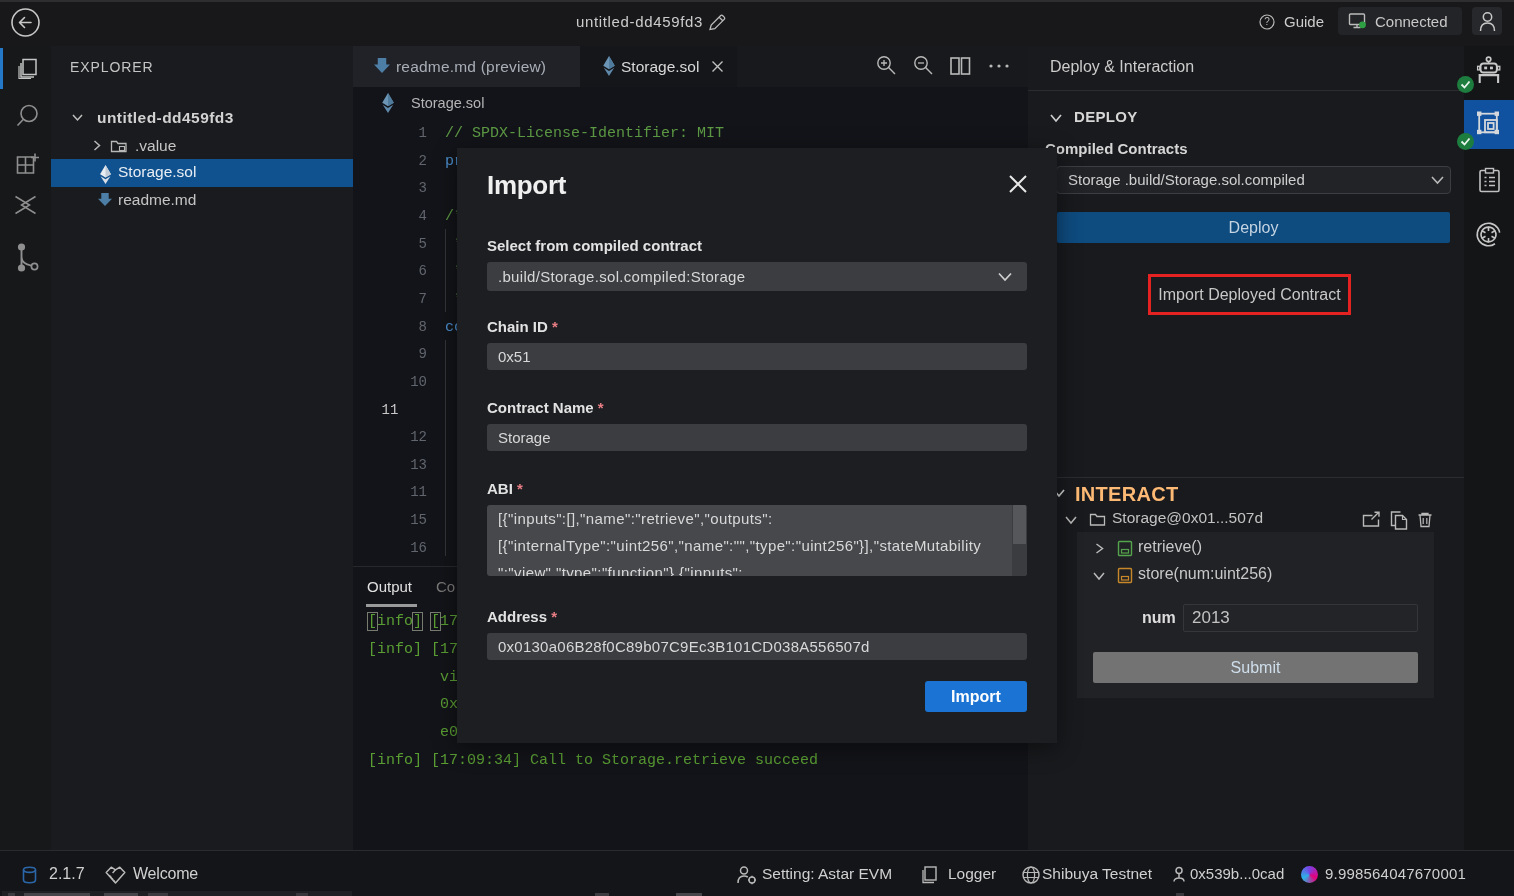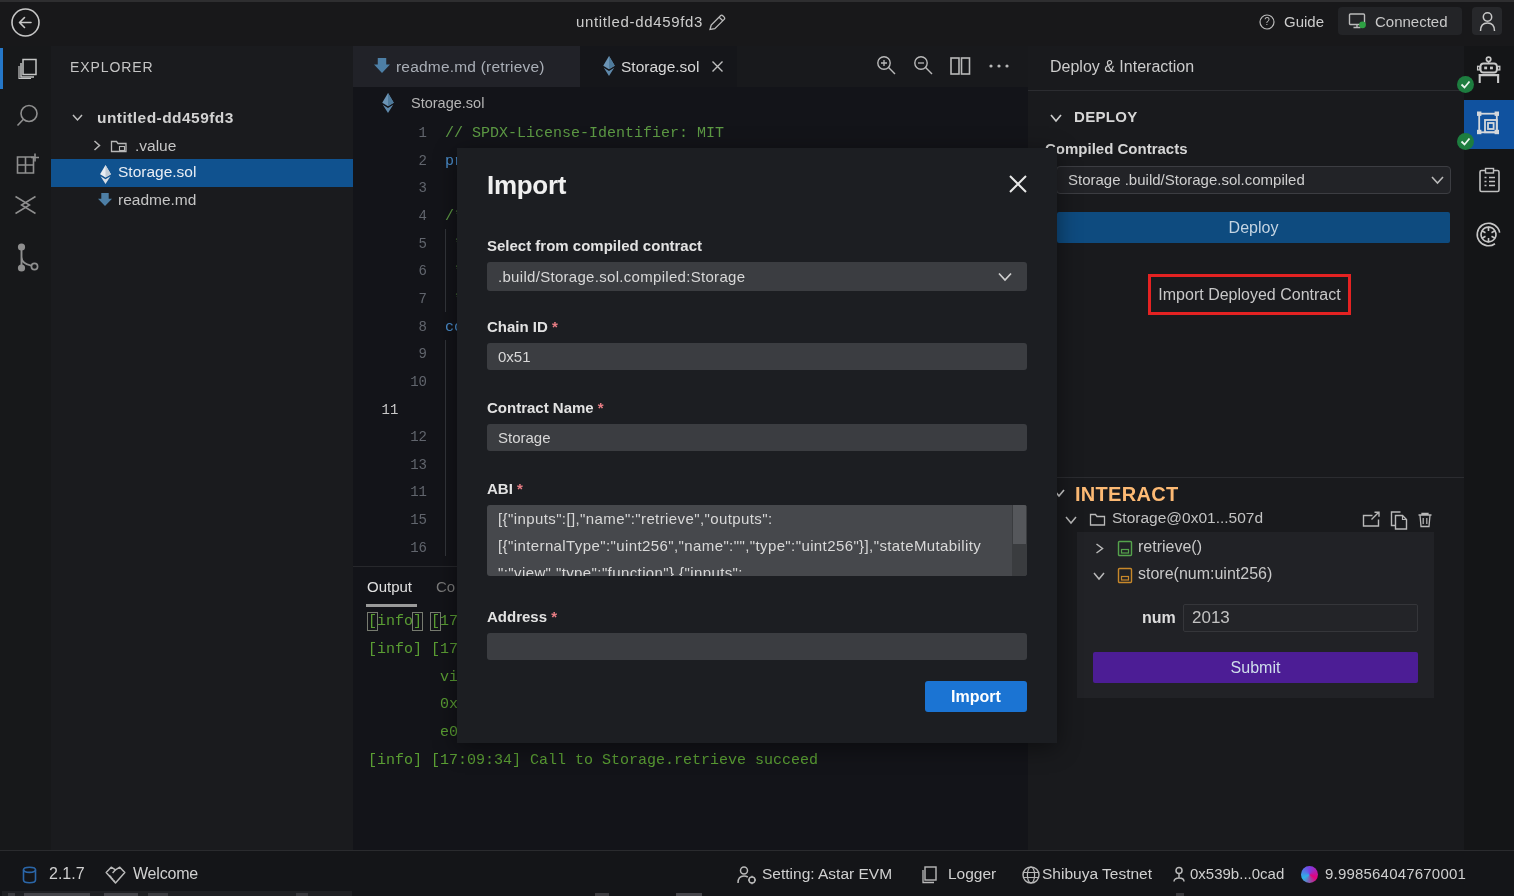--- a/index.html
+++ b/index.html
@@ -124,21 +124,21 @@
 <div class="abs" style="left:353px;top:46px;width:675px;height:804px;background:#131419;"></div>
 
 <div class="abs" style="left:353px;top:46px;width:675px;height:41px;background:#18191c;"></div>
 <div class="abs" style="left:353px;top:46px;width:227px;height:41px;background:#212228;"></div>
 <div class="abs" style="left:580px;top:46px;width:157px;height:41px;background:#15161a;"></div>
 <div class="abs" style="left:374px;top:56px;">
   <svg width="16" height="19" viewBox="0 0 17 20">
       <path d="M4 2 h9 v7 h4 L8.5 18 L0 9 h4 z" fill="#4d7fa6"></path>
     </svg>
 </div>
-<div class="abs" style="left:396px;top:58px;color:#a9aeb6;font-size:15.5px;letter-spacing:0.2px;">readme.md (retrieve)</div>
+<div class="abs" style="left:396px;top:58px;color:#a9aeb6;font-size:15.5px;letter-spacing:0.2px;">readme.md (preview)</div>
 <div class="abs" style="left:602px;top:55px;">
   <svg width="14" height="22" viewBox="0 0 15 24">
     <path d="M7.5 1 L13.8 11.7 L7.5 15.5 L1.2 11.7 Z" fill="#6b94b5"></path>
     <path d="M7.5 1 L13.8 11.7 L7.5 15.5 Z" fill="#4f7b9c"></path>
     <path d="M7.5 17.4 L13.2 13.9 L7.5 23 L1.8 13.9 Z" fill="#5f89ab"></path>
   </svg>
 </div>
 <div class="abs" style="left:621px;top:58px;color:#d8d8d8;font-size:15.5px;">Storage.sol</div>
 <div class="abs" style="left:710px;top:59px;">
   <svg width="15" height="15" viewBox="0 0 15 15">
@@ -272,21 +272,21 @@
 <div class="abs" style="left:1117px;top:567px;">
   <svg width="16" height="17" viewBox="0 0 16 17">
     <rect x="1.5" y="1.5" width="13" height="14" rx="1" fill="none" stroke="#c8882a" stroke-width="1.4"></rect>
     <rect x="4.5" y="9.5" width="7" height="3.5" fill="none" stroke="#c8882a" stroke-width="1.2"></rect>
   </svg>
 </div>
 <div class="abs" style="left:1138px;top:565px;color:#c8c8c8;font-size:16px;">store(num:uint256)</div>
 <div class="abs" style="left:1142px;top:609px;color:#dddddd;font-size:16px;font-weight:bold;">num</div>
 <div class="abs" style="left:1183px;top:604px;width:235px;height:28px;background:#232428;border:1px solid #35363a;border-radius:2px;box-sizing:border-box;"></div>
 <div class="abs" style="left:1192px;top:608px;color:#c2c2c2;font-size:17px;">2013</div>
-<div class="abs" style="left:1093px;top:652px;width:325px;height:31px;background:#4c1d95;border-radius:2px;color:#cfdeeb;font-size:16px;text-align:center;line-height:31px;">Submit</div>
+<div class="abs" style="left:1093px;top:652px;width:325px;height:31px;background:#737373;border-radius:2px;color:#cfdeeb;font-size:16px;text-align:center;line-height:31px;">Submit</div>
 
 <div class="abs" style="left:1464px;top:46px;width:50px;height:804px;background:#141517;"></div>
 <div class="abs" style="left:1464px;top:100px;width:50px;height:49px;background:#10529f;"></div>
 <div class="abs" style="left:1476px;top:52px;">
   <svg width="26" height="32" viewBox="0 0 26 32">
     <circle cx="12.6" cy="7.3" r="2.2" fill="none" stroke="#c8c8c8" stroke-width="1.7"></circle>
     <path d="M12.6 9.5 V11.5" stroke="#c8c8c8" stroke-width="1.7"></path>
     <rect x="4.6" y="11.5" width="16.2" height="9" rx="2.8" fill="none" stroke="#c8c8c8" stroke-width="1.8"></rect>
     <rect x="1.6" y="14.3" width="2.2" height="3.6" fill="none" stroke="#c8c8c8" stroke-width="1.3"></rect>
     <rect x="21.6" y="14.3" width="2.2" height="3.6" fill="none" stroke="#c8c8c8" stroke-width="1.3"></rect>
@@ -424,20 +424,21 @@
 <div class="abs" style="left:487px;top:424px;width:540px;height:27px;background:#3b3d41;border-radius:3px;"></div>
 <div class="abs" style="left:498px;top:429px;color:#d8d8d8;font-size:15px;">Storage</div>
 <div class="abs lbl" style="left:487px;top:480px;">ABI <span class="red">*</span></div>
 <div class="abs" style="left:487px;top:505px;width:540px;height:71px;background:#46484c;border-radius:3px;overflow:hidden;">
   <div style="position:absolute;left:11px;top:0px;color:#d8d8d8;font-size:15px;line-height:27px;width:525px;letter-spacing:0.4px;">[{"inputs":[],"name":"retrieve","outputs":<br>[{"internalType":"uint256","name":"","type":"uint256"}],"stateMutability<br>":"view","type":"function"},{"inputs":</div>
   <div style="position:absolute;right:0;top:0;width:15px;height:71px;background:#3a3c3f;"></div>
   <div style="position:absolute;right:1px;top:0px;width:13px;height:39px;background:#55575b;"></div>
 </div>
 <div class="abs lbl" style="left:487px;top:608px;">Address <span class="red">*</span></div>
 <div class="abs" style="left:487px;top:633px;width:540px;height:27px;background:#3b3d41;border-radius:3px;"></div>
+<div class="abs" style="left:498px;top:638px;color:#d8d8d8;font-size:15px;letter-spacing:0.25px;">0x0130a06B28f0C89b07C9Ec3B101CD038A556507d</div>
 <div class="abs" style="left:925px;top:681px;width:102px;height:31px;background:#1b74d3;border-radius:3px;color:#ffffff;font-size:16px;font-weight:bold;text-align:center;line-height:31px;">Import</div>
 </div>
 
 <div>
     <div class="abs mono" style="left:353px;top:119px;width:675px;height:28px;line-height:28px;font-size:15px;"><span style="display:inline-block;width:74px;text-align:right;color:#61656d;font-size:14px;">1</span><span style="display:inline-block;margin-left:18px;color:#c8c8c8;"><span style="color:#5d9a44">// SPDX-License-Identifier: MIT</span></span></div>
     <div class="abs mono" style="left:353px;top:147px;width:675px;height:28px;line-height:28px;font-size:15px;"><span style="display:inline-block;width:74px;text-align:right;color:#61656d;font-size:14px;">2</span><span style="display:inline-block;margin-left:18px;color:#c8c8c8;"><span style="color:#4b8fce">pragma</span> solidity ^0.8.0;</span></div>
     <div class="abs mono" style="left:353px;top:174px;width:675px;height:28px;line-height:28px;font-size:15px;"><span style="display:inline-block;width:74px;text-align:right;color:#61656d;font-size:14px;">3</span><span style="display:inline-block;margin-left:18px;color:#c8c8c8;"></span></div>
     <div class="abs mono" style="left:353px;top:202px;width:675px;height:28px;line-height:28px;font-size:15px;"><span style="display:inline-block;width:74px;text-align:right;color:#61656d;font-size:14px;">4</span><span style="display:inline-block;margin-left:18px;color:#c8c8c8;"><span style="color:#5d9a44">/**</span></span></div>
     <div class="abs mono" style="left:353px;top:230px;width:675px;height:28px;line-height:28px;font-size:15px;"><span style="display:inline-block;width:74px;text-align:right;color:#61656d;font-size:14px;">5</span><span style="display:inline-block;margin-left:18px;color:#c8c8c8;"><span style="color:#5d9a44">&nbsp;* @title Storage</span></span></div>
     <div class="abs mono" style="left:353px;top:257px;width:675px;height:28px;line-height:28px;font-size:15px;"><span style="display:inline-block;width:74px;text-align:right;color:#61656d;font-size:14px;">6</span><span style="display:inline-block;margin-left:18px;color:#c8c8c8;"><span style="color:#5d9a44">&nbsp;* @dev Store &amp; retrieve value</span></span></div>

